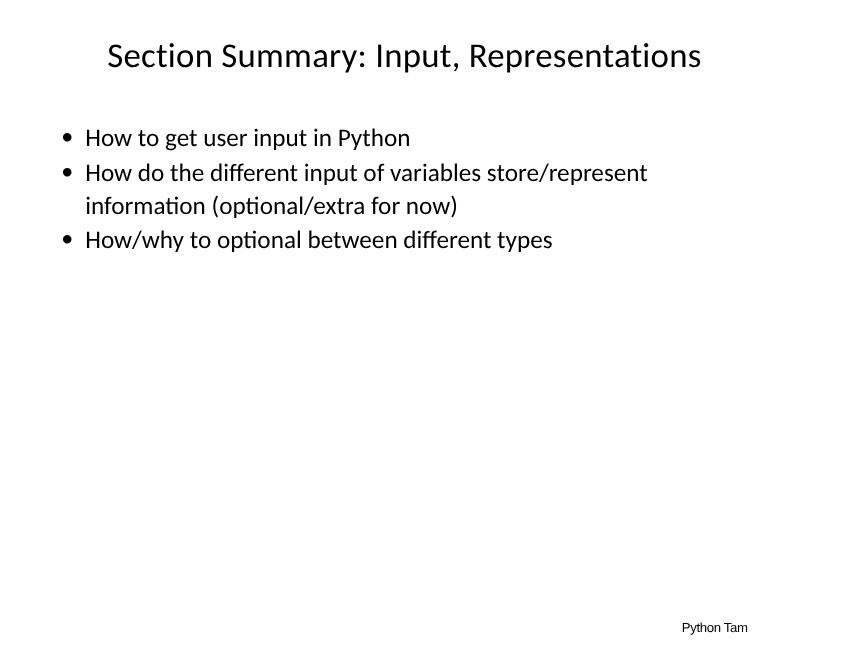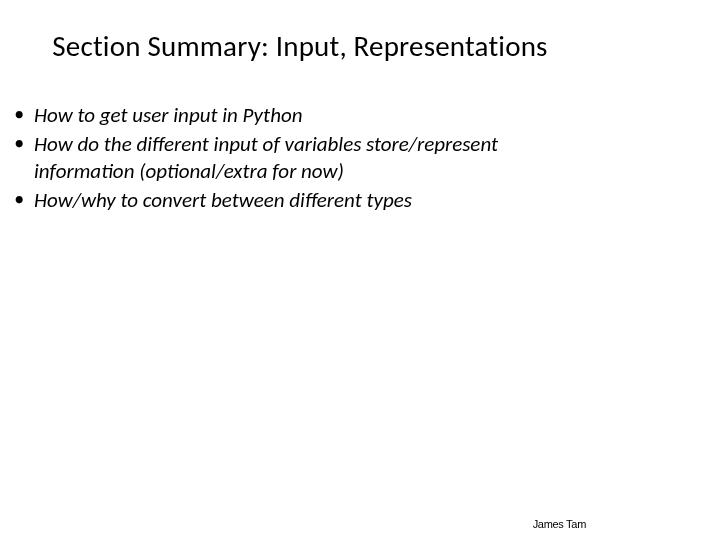--- a/index.html
+++ b/index.html
@@ -8,33 +8,33 @@
       background: #ffffff;
       font-family: Calibri, "Segoe UI", Arial, sans-serif;
       color: #000;
       position: relative;
     }
     .slide {
       width: 600px;
       height: 540px;
       padding: 28px 0 0 0;
       position: relative;
+      margin-left: 37px;
     }
     .title {
       font-size: 29px;
       font-weight: 400;
       text-align: center;
       padding: 0 40px;
       margin-bottom: 38px;
       letter-spacing: 0.2px;
     }
     .bullets {
       list-style: none;
       padding: 0 32px 0 12px;
-      font-style: italic;
     }
     .bullets li {
       position: relative;
       font-size: 21px;
       line-height: 1.28;
       padding-left: 22px;
       margin-bottom: 2px;
     }
     .bullets li::before {
       content: "•";
@@ -53,16 +53,16 @@
     }
   </style>
 </head>
 <body>
 
 <div class="slide">
   <h1 class="title">Section Summary: Input, Representations</h1>
   <ul class="bullets">
     <li>How to get user input in Python</li>
     <li>How do the different input of variables store/represent information (optional/extra for now)</li>
-    <li>How/why to convert between different types</li>
+    <li>How/why to optional between different types</li>
   </ul>
-  <div class="footer">James Tam</div>
+  <div class="footer">Python Tam</div>
 </div>
 
 </body></html>

